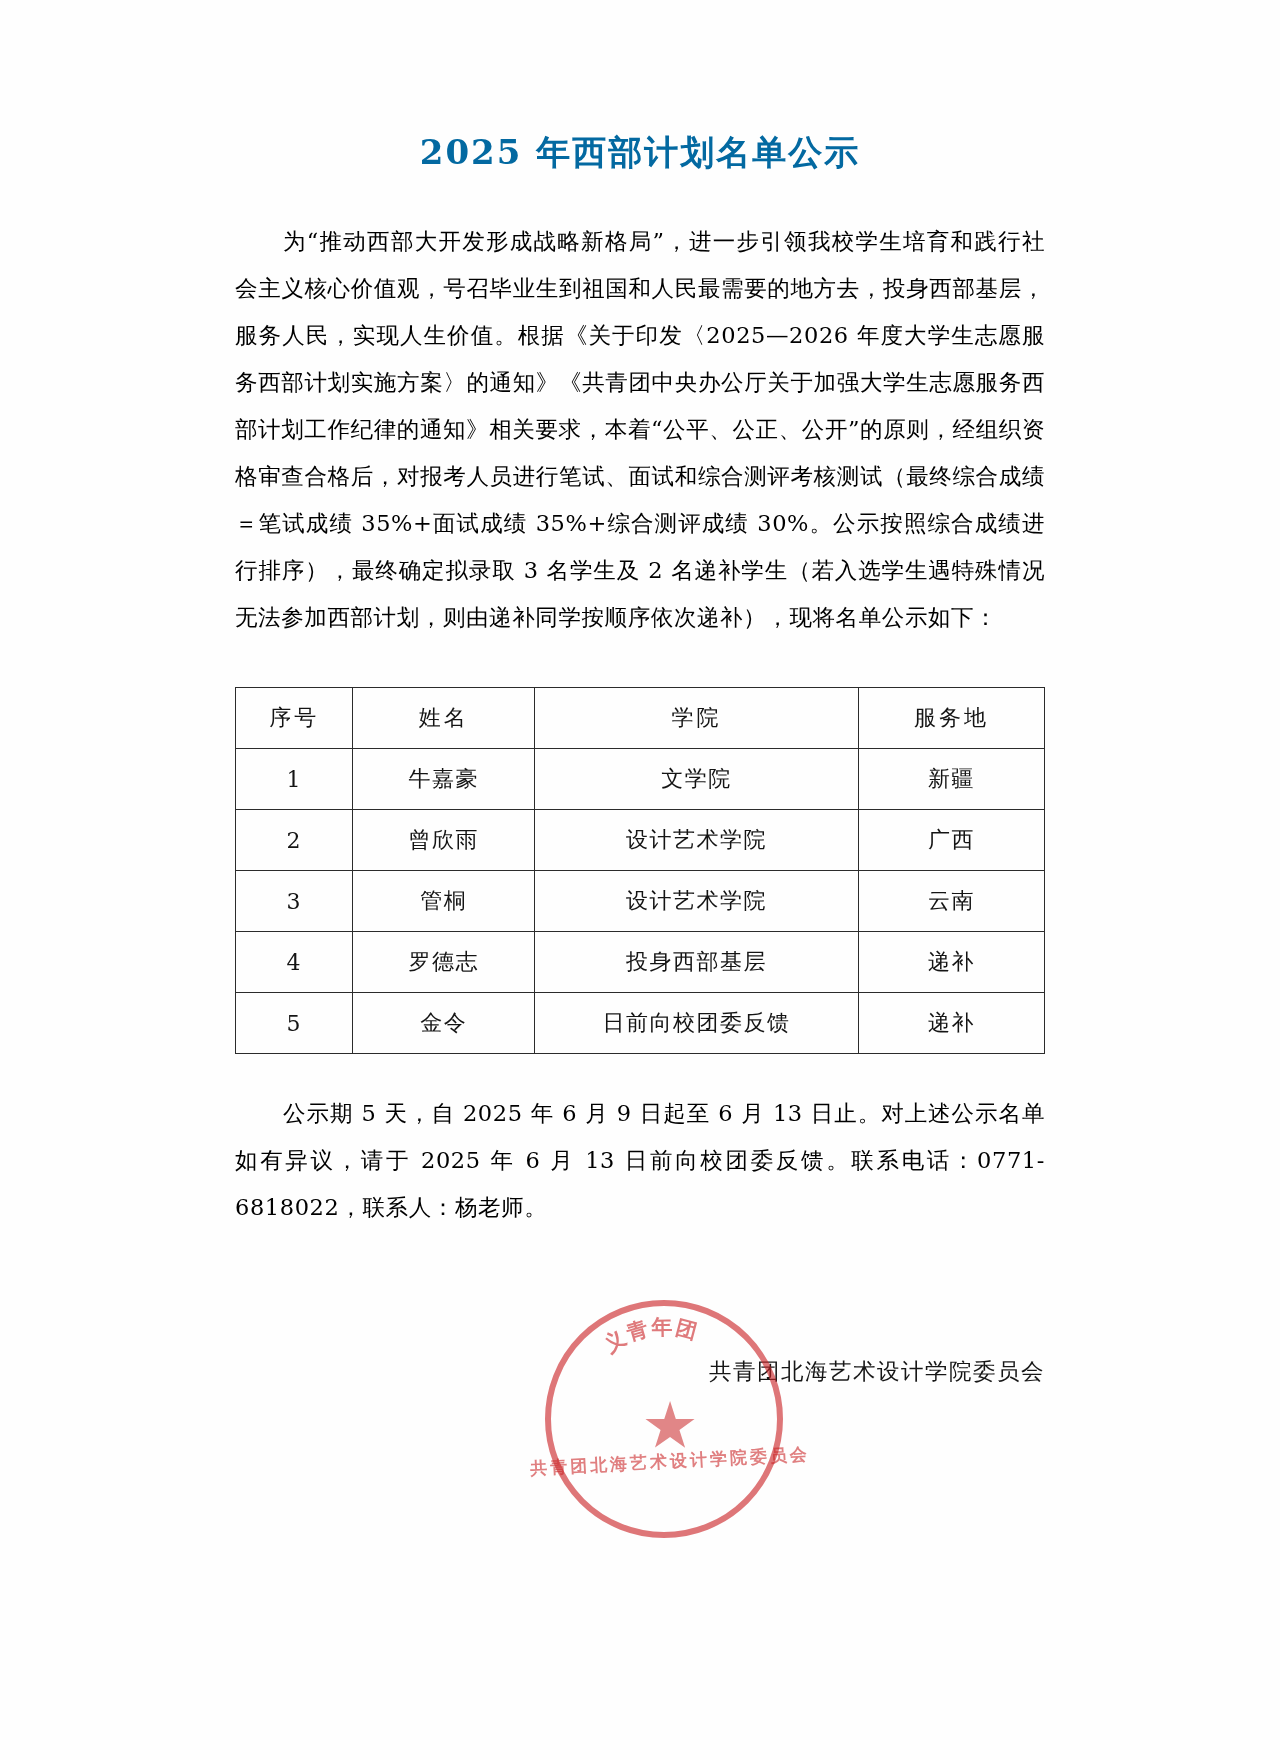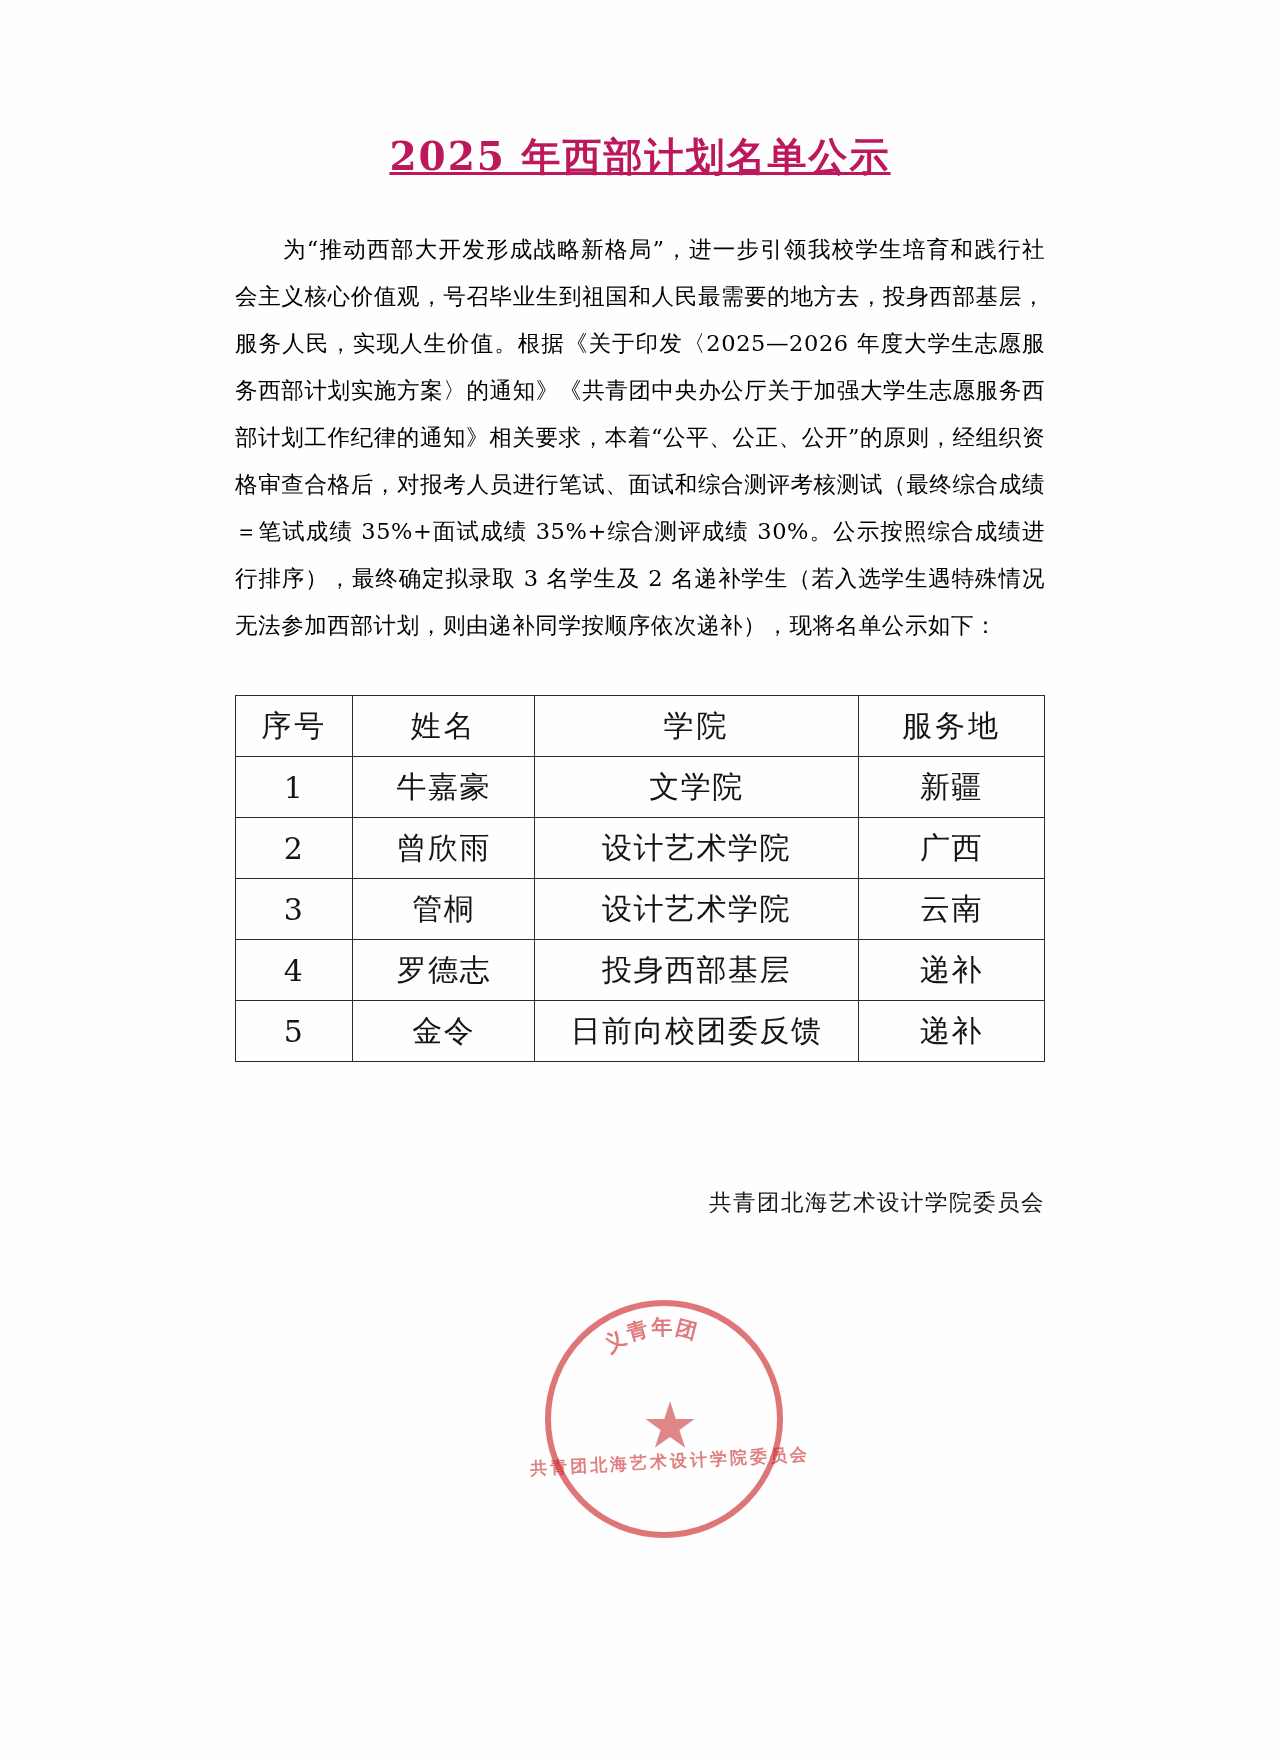--- a/index.html
+++ b/index.html
@@ -17,28 +17,27 @@
   }
   .page {
     position: absolute;
     left: 0; top: 0;
     width: 1280px;
     height: 1760px;
     background: #fefefe;
   }
   .doc-title {
     text-align: center;
-    font-size: 39px;
+    font-size: 34px;
     font-weight: bold;
     letter-spacing: 2px;
     margin: 0;
     padding-top: 130px;
     font-family: "DejaVu Serif", "Liberation Serif", serif;
-    color: #be185d;
-    text-decoration: underline;
+    color: #0369a1;
   }
   .body-block {
     margin: 0 auto;
     width: 810px;
     padding-top: 42px;
   }
   .para {
     font-size: 22.5px;
     line-height: 47px;
     text-align: justify;
@@ -55,21 +54,21 @@
     margin: 46px auto 0 auto;
   }
   table.list {
     border-collapse: collapse;
     width: 100%;
     table-layout: fixed;
   }
   table.list td, table.list th {
     border: 1.6px solid #2b2b2b;
     text-align: center;
-    font-size: 30px;
+    font-size: 22px;
     letter-spacing: 1.5px;
     font-weight: normal;
     height: 58px;
     color: #141414;
     font-family: "DejaVu Serif", "Liberation Serif", serif;
   }
   table.list thead td {
     letter-spacing: 3px;
   }
   col.c1 { width: 14.5%; }
@@ -198,20 +197,23 @@
         <tr>
           <td>5</td>
           <td>金令</td>
           <td>日前向校团委反馈</td>
           <td>递补</td>
         </tr>
       </tbody>
     </table>
   </div>
 
+  <div class="after-table">
+    <p class="para indent">公示期 5 天，自 2025 年 6 月 9 日起至 6 月 13 日止。对上述公示名单如有异议，请于 2025 年 6 月 13 日前向校团委反馈。联系电话：0771-6818022，联系人：杨老师。</p>
+  </div>
 
   <div class="sign-block">
     <div>共青团北海艺术设计学院委员会</div>
   </div>
 
   <div class="seal">
     <div class="ring"></div>
     <svg width="238" height="238" viewBox="0 0 238 238">
       <defs>
         <path id="arcTop" d="M 34 119 A 85 85 0 0 1 204 119" fill="none"></path>

